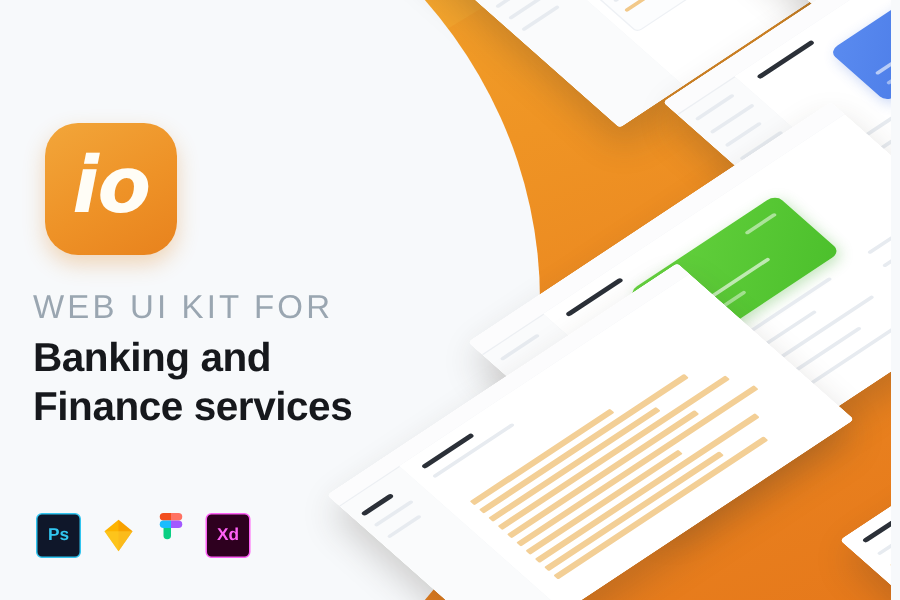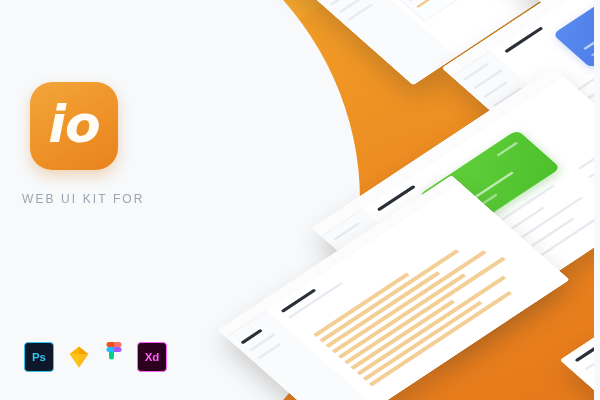--- a/index.html
+++ b/index.html
@@ -46,21 +46,21 @@
   }
   .logo-text{
     color:#fffdf6;font-size:52px;line-height:1;font-weight:700;
     font-style:italic;letter-spacing:-1px;
     transform:translateY(-2px);
     font-family:"DejaVu Sans", sans-serif;
   }
 
   .kicker{
     position:absolute;left:22px;top:192px;
-    font-size:12px;letter-spacing:2.1px;color:#9aa6b1;font-weight:400;
+    font-size:22px;letter-spacing:2.1px;color:#9aa6b1;font-weight:400;
     white-space:nowrap;
   }
   .headline{
     position:absolute;left:22px;top:222px;
     font-size:27px;line-height:33px;font-weight:700;color:#16181c;
     letter-spacing:-0.3px;
   }
   .headline span{display:block;}
 
   
@@ -268,20 +268,24 @@
   </div>
 
   <div class="left-col">
 
     <div class="logo">
       <span class="logo-text">io</span>
     </div>
 
     <div class="kicker">WEB UI KIT FOR</div>
 
+    <div class="headline">
+      <span>Banking and</span>
+      <span>Finance services</span>
+    </div>
 
     <div class="badges">
 
       <div class="badge badge-ps">
         <span>Ps</span>
       </div>
 
       <div class="badge-sketch">
         <svg viewBox="0 0 24 24" width="28" height="28">
           <polygon points="12,3 20,9.5 12,21 4,9.5" fill="#fdb300"></polygon>

